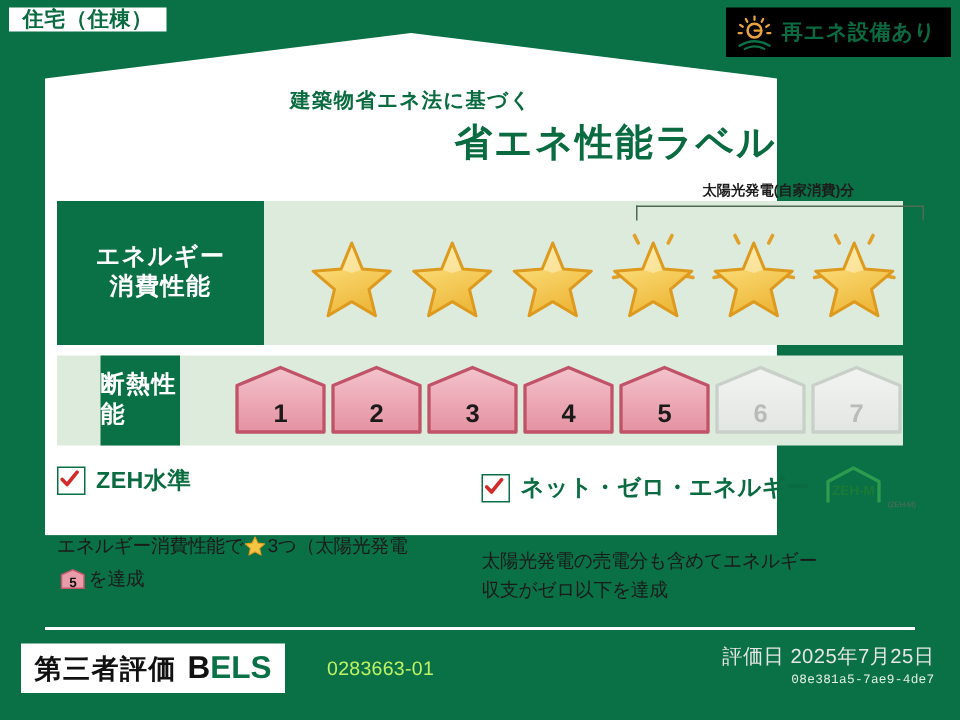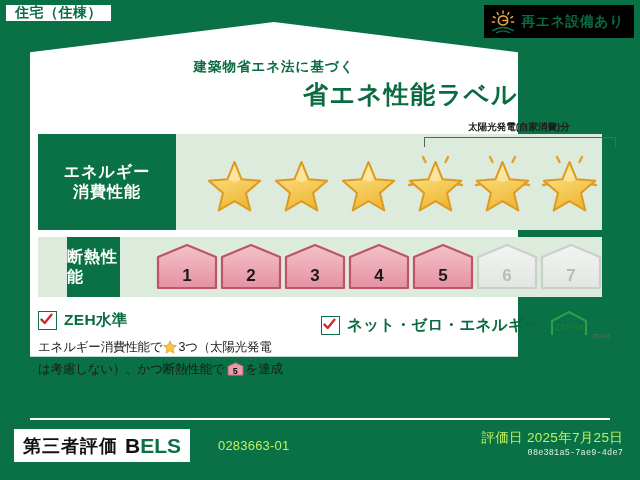--- a/index.html
+++ b/index.html
@@ -85,21 +85,21 @@
   .bwrap .num{
     position:absolute;left:0;right:0;bottom:7px;text-align:center;
     font-size:17px;font-weight:bold;line-height:1;
   }
   .bwrap.on .num{color:#1a1a1a;}
   .bwrap.off .num{color:#b9bbb9;}
 
   
   .crit{position:absolute;left:8px;top:288px;width:566px;display:flex;}
   .crit-col{width:283px;padding-right:10px;box-sizing:border-box;}
-  .crit-head{display:flex;align-items:center;gap:7px;margin-bottom:7px;}
+  .crit-head{display:flex;align-items:center;gap:7px;margin-bottom:24px;}
   .chk{
     width:17px;height:17px;flex:0 0 auto;border:1.6px solid #0a7045;background:#fff;
     position:relative;
   }
   .chk svg{position:absolute;left:1px;top:1px;}
   .crit-title{font-size:15.5px;font-weight:bold;color:#0a6b41;letter-spacing:.3px;}
   .crit-body{font-size:12.5px;color:#1a1a1a;line-height:1.55;letter-spacing:-.2px;}
   .inline-star{display:inline-block;vertical-align:-3px;margin:0 1px;}
   .inline-badge{
     display:inline-block;vertical-align:-3px;width:17px;height:14px;position:relative;margin:0 2px;
@@ -123,21 +123,21 @@
   .bels-jp{font-size:18px;font-weight:bold;color:#111;letter-spacing:1px;}
   .bels-mark{font-size:21px;font-weight:bold;letter-spacing:0px;margin-left:7px;}
   .bels-mark .b{color:#111;}
   .bels-mark .e{color:#0a7045;}
   .bels-mark .l{color:#0a7045;}
   .bels-mark .s{color:#0a7045;}
   .bels-num{
     position:absolute;left:218px;top:18px;font-size:13px;color:#bef264;letter-spacing:.2px;
   }
   .eval-date{
-    position:absolute;right:17px;top:9px;font-size:13.5px;color:#bef264;font-weight:normal;
+    position:absolute;right:17px;top:9px;font-size:13.5px;color:#e5e5e5;font-weight:normal;
     letter-spacing:.3px;
   }
   .eval-hash{
     position:absolute;right:17px;top:28px;font-size:8.5px;color:#dfeede;letter-spacing:.2px;
     font-family:"Liberation Mono","DejaVu Sans Mono",monospace;
   }
   .white-strip{position:absolute;left:30px;right:30px;bottom:60px;height:2px;background:#fff;z-index:4;}
 </style>
 </head>
 <body>
@@ -405,21 +405,21 @@
             <span class="chk">
               <svg width="13" height="13" viewBox="0 0 13 13">
                 <path d="M1.5 6.6 L4.7 10 L11.4 1.8" fill="none" stroke="#d22b2b" stroke-width="2.4" stroke-linecap="round" stroke-linejoin="round"></path>
               </svg>
             </span>
             <span class="crit-title">ZEH水準</span>
           </div>
           <div class="crit-body">
             <span>エネルギー消費性能で</span><span class="inline-star"><svg width="14" height="14" viewBox="0 0 24 24">
                   <polygon points="12,1.6 15.3,8.7 23,9.6 17.3,14.8 18.9,22.4 12,18.6 5.1,22.4 6.7,14.8 1,9.6 8.7,8.7" fill="#f5c544" stroke="#e09c22" stroke-width="1.3" stroke-linejoin="round"></polygon>
-                </svg></span><span>3つ（太陽光発電</span><br><span>は考慮しない）、かつ断熱性能で</span><span class="inline-badge"><svg width="17" height="14" viewBox="0 0 17 14">
+                </svg></span><span>3つ（太陽光発電</span><br><span class="inline-badge"><svg width="17" height="14" viewBox="0 0 17 14">
                   <polygon points="8.5,0.8 16,4.2 16,13.2 1,13.2 1,4.2" fill="#e99daa" stroke="#c4596c" stroke-width="1"></polygon>
                 </svg><span class="n">5</span></span><span>を達成</span>
           </div>
         </div>
 
         <div class="crit-col">
           <div class="crit-head">
             <span class="chk">
               <svg width="13" height="13" viewBox="0 0 13 13">
                 <path d="M1.5 6.6 L4.7 10 L11.4 1.8" fill="none" stroke="#d22b2b" stroke-width="2.4" stroke-linecap="round" stroke-linejoin="round"></path>
@@ -427,20 +427,23 @@
             </span>
             <span class="crit-title">ネット・ゼロ・エネルギー</span>
             <span class="zehm-logo">
               <svg width="42" height="26" viewBox="0 0 42 26">
                 <path d="M4 25 L4 11 L21 2 L38 11 L38 25" fill="none" stroke="#2d9c4e" stroke-width="2.2" stroke-linejoin="round"></path>
                 <text x="21" y="20" font-family="Liberation Sans, sans-serif" font-size="9" font-weight="bold" fill="#1a7a38" text-anchor="middle">ZEH-M</text>
               </svg>
               <span class="zehm-cap">(ZEH-M)</span>
             </span>
           </div>
+          <div class="crit-body">
+            <span>太陽光発電の売電分も含めてエネルギー</span><br><span>収支がゼロ以下を達成</span>
+          </div>
         </div>
 
       </div>
     </div>
   </div>
 
   <div class="white-strip"></div>
 
   <div class="footer">
     <div class="bels-box">

